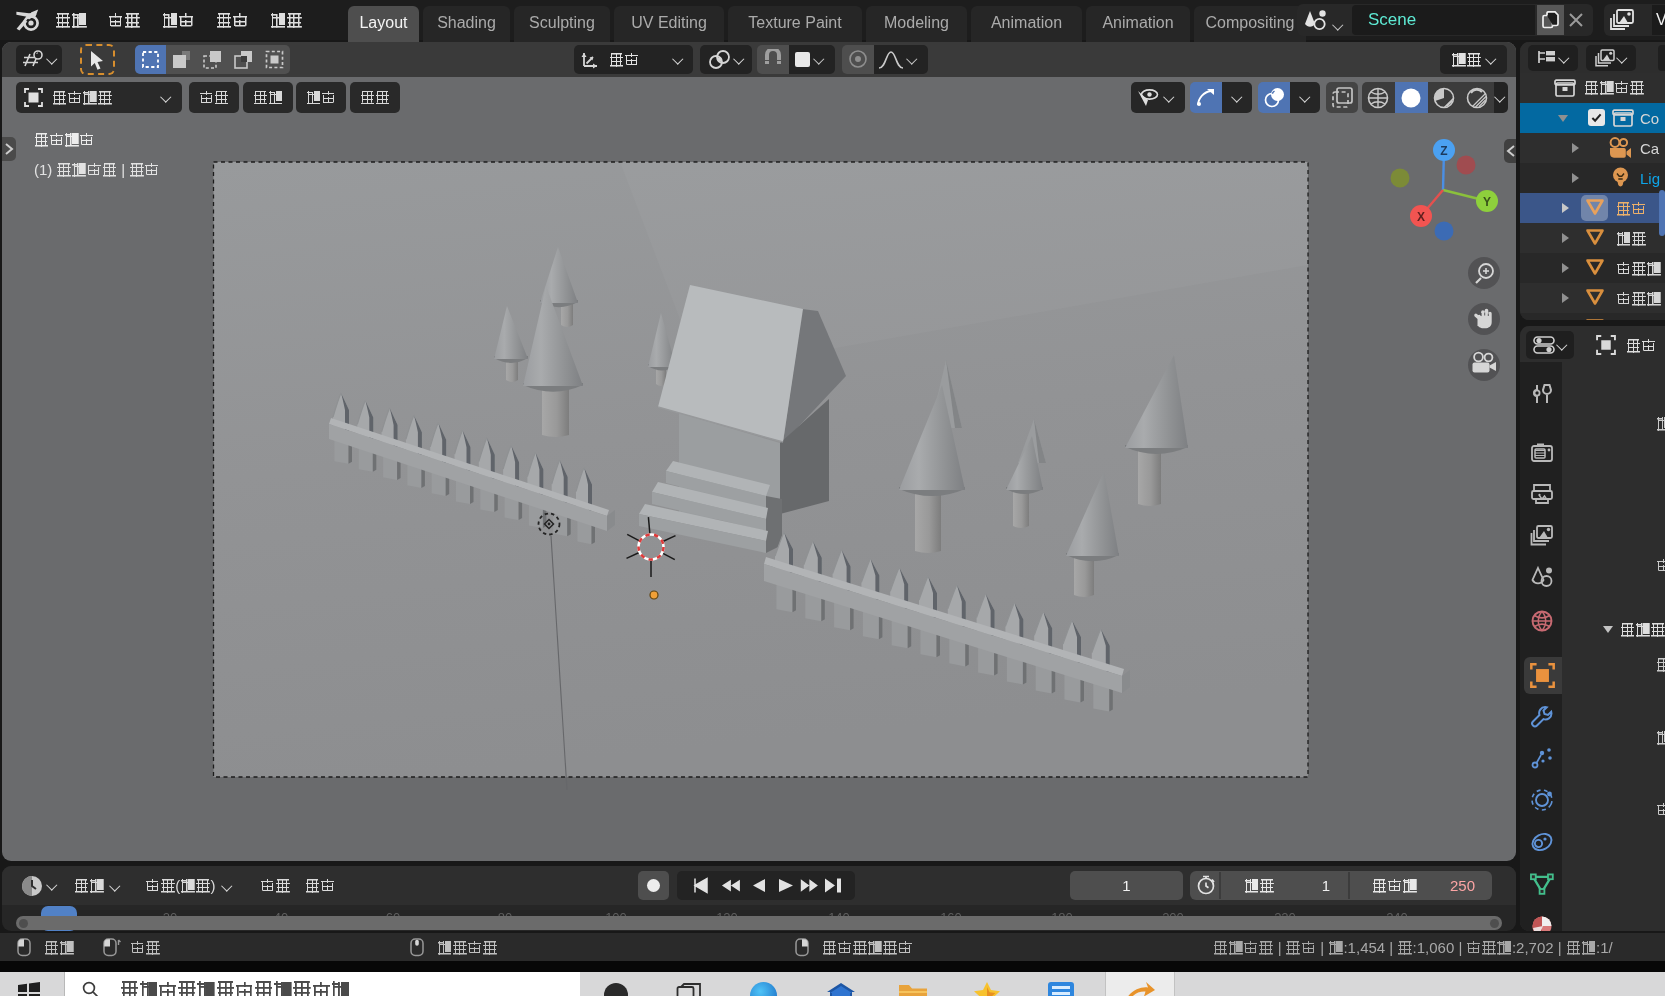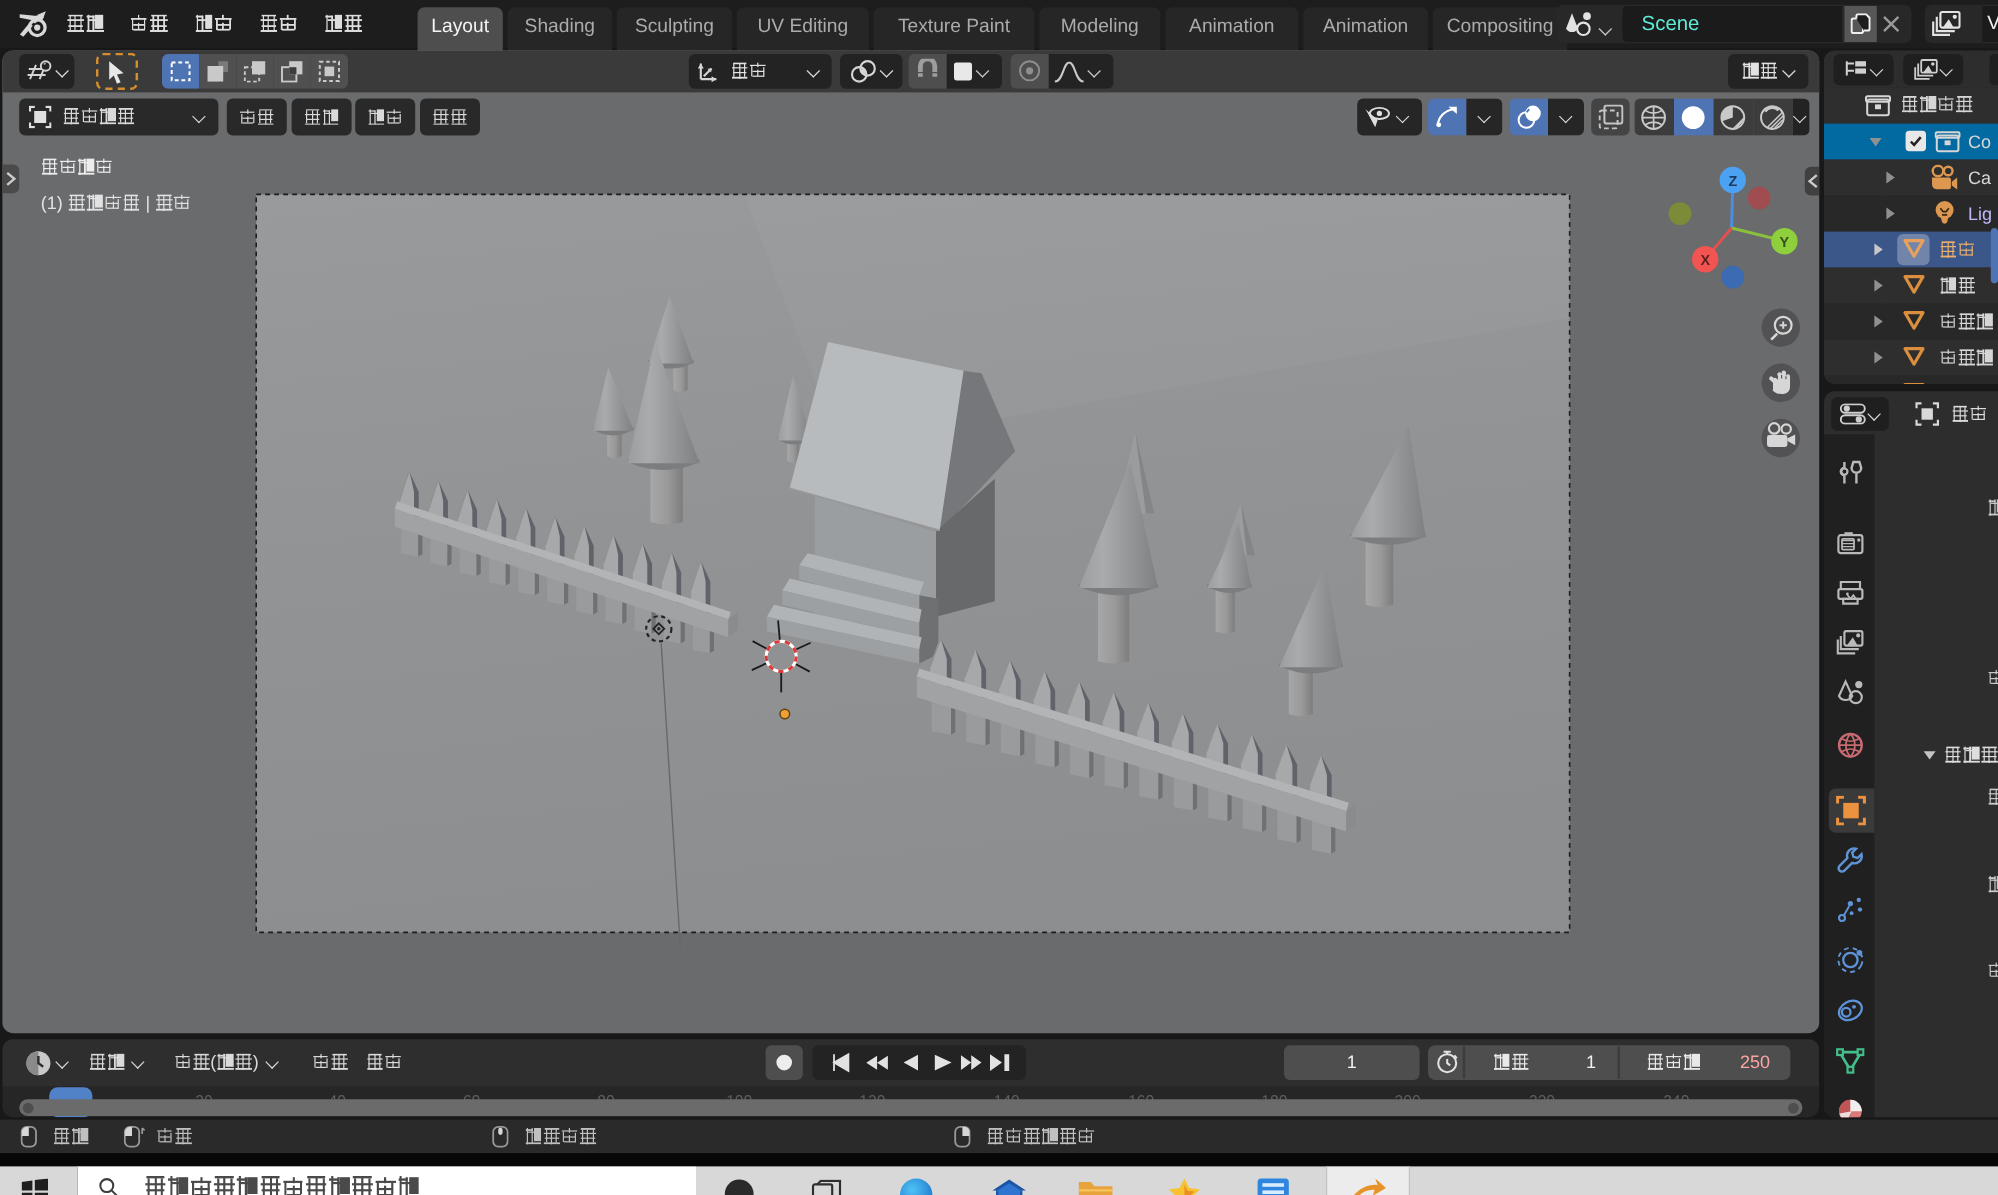--- a/index.html
+++ b/index.html
@@ -557,20 +557,21 @@
   <svg class="abs" style="left:410px;top:5px" width="14" height="19" viewBox="0 0 14 19">
       <rect x="1" y="1" width="12" height="16.5" rx="4.2" fill="none" stroke="#999999" stroke-width="1.5"></rect>
       <rect x="5.2" y="1.8" width="3.6" height="6" rx="1.8" fill="#d6d6d6"></rect>
     </svg>
   <div class="abs" style="left:437px;top:6px"><i class="d"></i><i class="c"></i><i class="e"></i><i class="c"></i></div>
   <svg class="abs" style="left:795px;top:5px" width="14" height="19" viewBox="0 0 14 19">
       <rect x="1" y="1" width="12" height="16.5" rx="4.2" fill="none" stroke="#999999" stroke-width="1.5"></rect>
       <path d="M7 1.2 H8.8 A4 4 0 0 1 12.8 5.2 V8.6 H7 Z" fill="#d6d6d6"></path>
     </svg>
   <div class="abs" style="left:822px;top:6px"><i class="c"></i><i class="e"></i><i class="c"></i><i class="d"></i><i class="c"></i><i class="e"></i></div>
+  <div class="abs" style="left:1213px;top:6px;color:#a8a8a8;white-space:nowrap"><i class="c"></i><i class="d"></i><i class="e"></i><i class="c"></i> | <i class="c"></i><i class="e"></i> | <i class="d"></i>:1,454 | <i class="c"></i>:1,060 | <i class="e"></i><i class="c"></i><i class="d"></i>:2,702 | <i class="c"></i><i class="d"></i>:1/</div>
 </div>
 
 <div class="abs" id="outliner" style="left:1520px;top:42px;width:145px;height:278px;border-radius:9px 0 0 9px;background:#282828;overflow:hidden">
   <div class="abs" style="left:0;top:0;width:145px;height:31px;background:#2d2d2d"></div>
   <div class="pill" style="left:8px;top:3px;width:50px;height:26px;background:#1f1f1f">
     <svg width="20" height="16" viewBox="0 0 20 16">
         <path d="M2 1 V13 M2 3 H8 M2 9 H8" stroke="#cfcfcf" stroke-width="1.7" fill="none"></path>
         <rect x="9" y="1" width="9" height="4.4" fill="#cfcfcf"></rect>
         <rect x="9" y="7" width="9" height="4.4" fill="#cfcfcf"></rect>
       </svg>
@@ -623,21 +624,21 @@
       </svg>
       <span style="position:absolute;left:120px;top:7px;font-size:15px;color:#d6d6d6">Ca</span>
     </div>
   <div class="row" style="top:121px;background:#282828">
       <span class="tri rt" style="left:52px;top:10px"></span>
       <svg class="abs" style="left:90px;top:4px" width="21" height="22" viewBox="0 0 21 22">
         <circle cx="10.5" cy="8" r="7.5" fill="#dd9751"></circle>
         <path d="M7.5 14.5 h6 l-0.8 3.5 a2.4 2.4 0 0 1 -4.4 0 z" fill="#dd9751"></path>
         <path d="M7 6.5 l2.2 2.8 h2.6 L14 6.5 M8.3 12 h4.4" fill="none" stroke="#3a2a12" stroke-width="1.4"></path>
       </svg>
-      <span style="position:absolute;left:120px;top:7px;font-size:15px;color:#c4b5fd">Lig</span>
+      <span style="position:absolute;left:120px;top:7px;font-size:15px;color:#0ea5e9">Lig</span>
     </div>
   <div class="row" style="top:151px;background:#3b5689">
       <span class="tri rt" style="left:42px;top:10px;border-left-color:#c8c8c8"></span>
       <span class="abs" style="left:61px;top:2px;width:27px;height:26px;background:rgba(255,255,255,0.28);border-radius:5px"></span>
       <svg class="abs" style="left:65px;top:5px" width="20" height="18" viewBox="0 0 20 18">
         <path d="M2.5 2.5 H17.5 L10 15.5 Z" fill="none" stroke="#e8a15c" stroke-width="2.6" stroke-linejoin="round"></path>
       </svg>
       <span style="position:absolute;left:96px;top:7px;font-size:15px;color:#ecb06a"><i class="c"></i><i class="e"></i></span>
     </div>
   <div class="row" style="top:181px;background:#2e2e2e">

